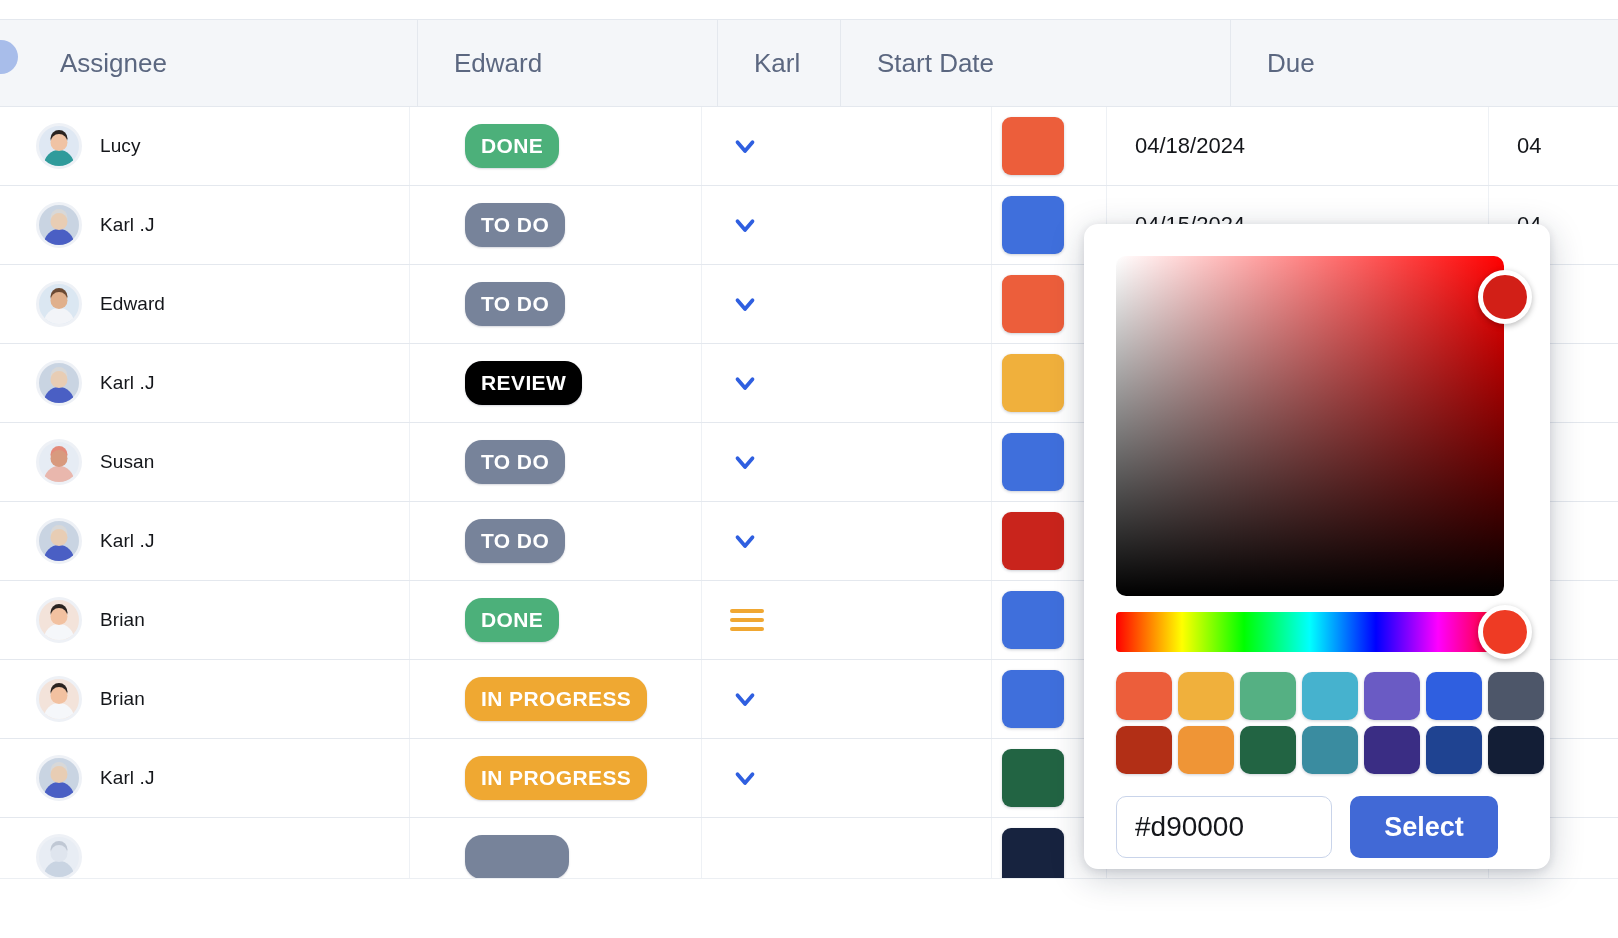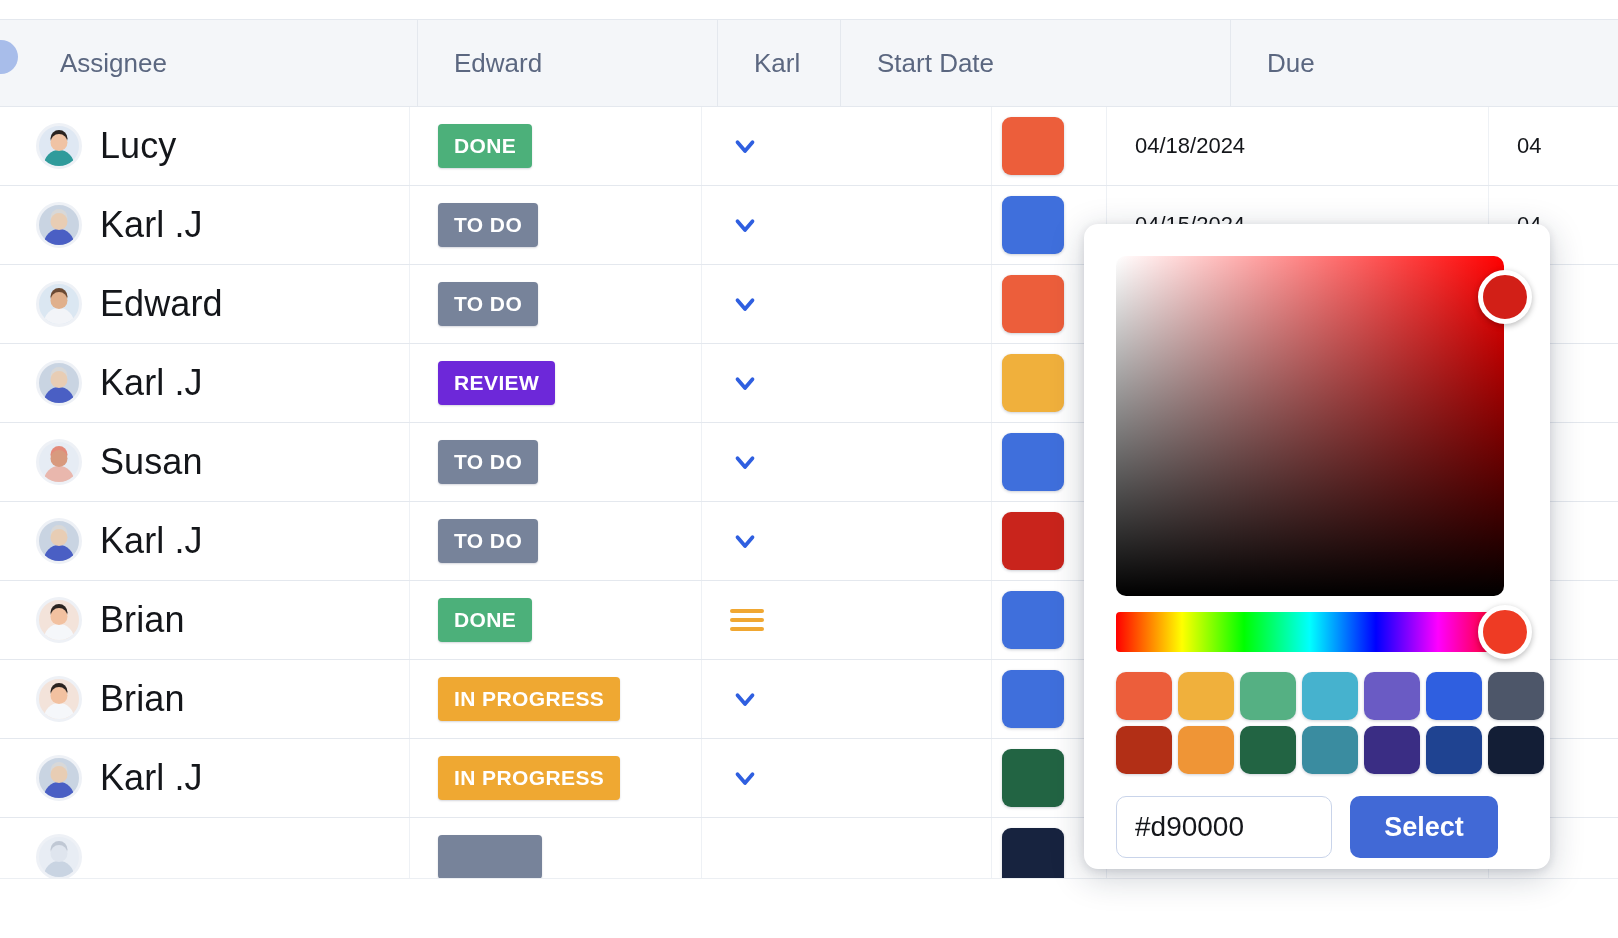--- a/index.html
+++ b/index.html
@@ -98,38 +98,39 @@
     border-radius: 50%;
   }
   .avatar .body {
     position: absolute;
     left: 50%; bottom: -6px;
     transform: translateX(-50%);
     width: 30px; height: 22px;
     border-radius: 15px 15px 0 0;
   }
   .name {
-    font-size: 36px;
+    font-size: 19px;
     color: #14161a;
     letter-spacing: .1px;
   }
 
   
   .badge {
     display: inline-flex;
     align-items: center;
     justify-content: center;
     height: 44px;
     padding: 0 16px;
-    border-radius: 4px;
+    border-radius: 17px;
     color: #fff;
     font-size: 21px;
     font-weight: bold;
     letter-spacing: .4px;
     box-shadow: 0 1px 2px rgba(20,30,60,.18);
+    margin-left: 27px;
   }
 
   
   .chev {
     width: 30px; height: 30px;
     display: block;
   }
   .bars { display: flex; flex-direction: column; gap: 5px; width: 34px; }
   .bars i { display: block; height: 4px; border-radius: 2px; background: #f0a732; }
 
@@ -380,21 +381,21 @@
         </div>
         <div class="tr">
           <div class="td first col-assignee">
             <div class="avatar" style="background: rgb(201, 212, 226);">
               <span class="body" style="background:#4a5fc4"></span>
               <span class="head" style="background:#e8cdb4;box-shadow:0 -4px 0 0 #d8d8d8"></span>
             </div>
             <span class="name">Karl .J</span>
           </div>
           <div class="td col-status">
-            <span class="badge" style="background: #6d28d9;">REVIEW</span>
+            <span class="badge" style="background: #000000;">REVIEW</span>
           </div>
           <div class="td col-priority">
             <span>
               <svg class="chev" viewBox="0 0 24 24" fill="none" stroke="#2f5fe0" stroke-width="3" stroke-linecap="round" stroke-linejoin="round">
                 <polyline points="6 9 12 16 18 9"></polyline>
               </svg>
             </span>
           </div>
           <div class="td col-color" style="padding-left: 10px;">
             <span class="color-chip" style="background: rgb(240, 176, 60);"></span>

